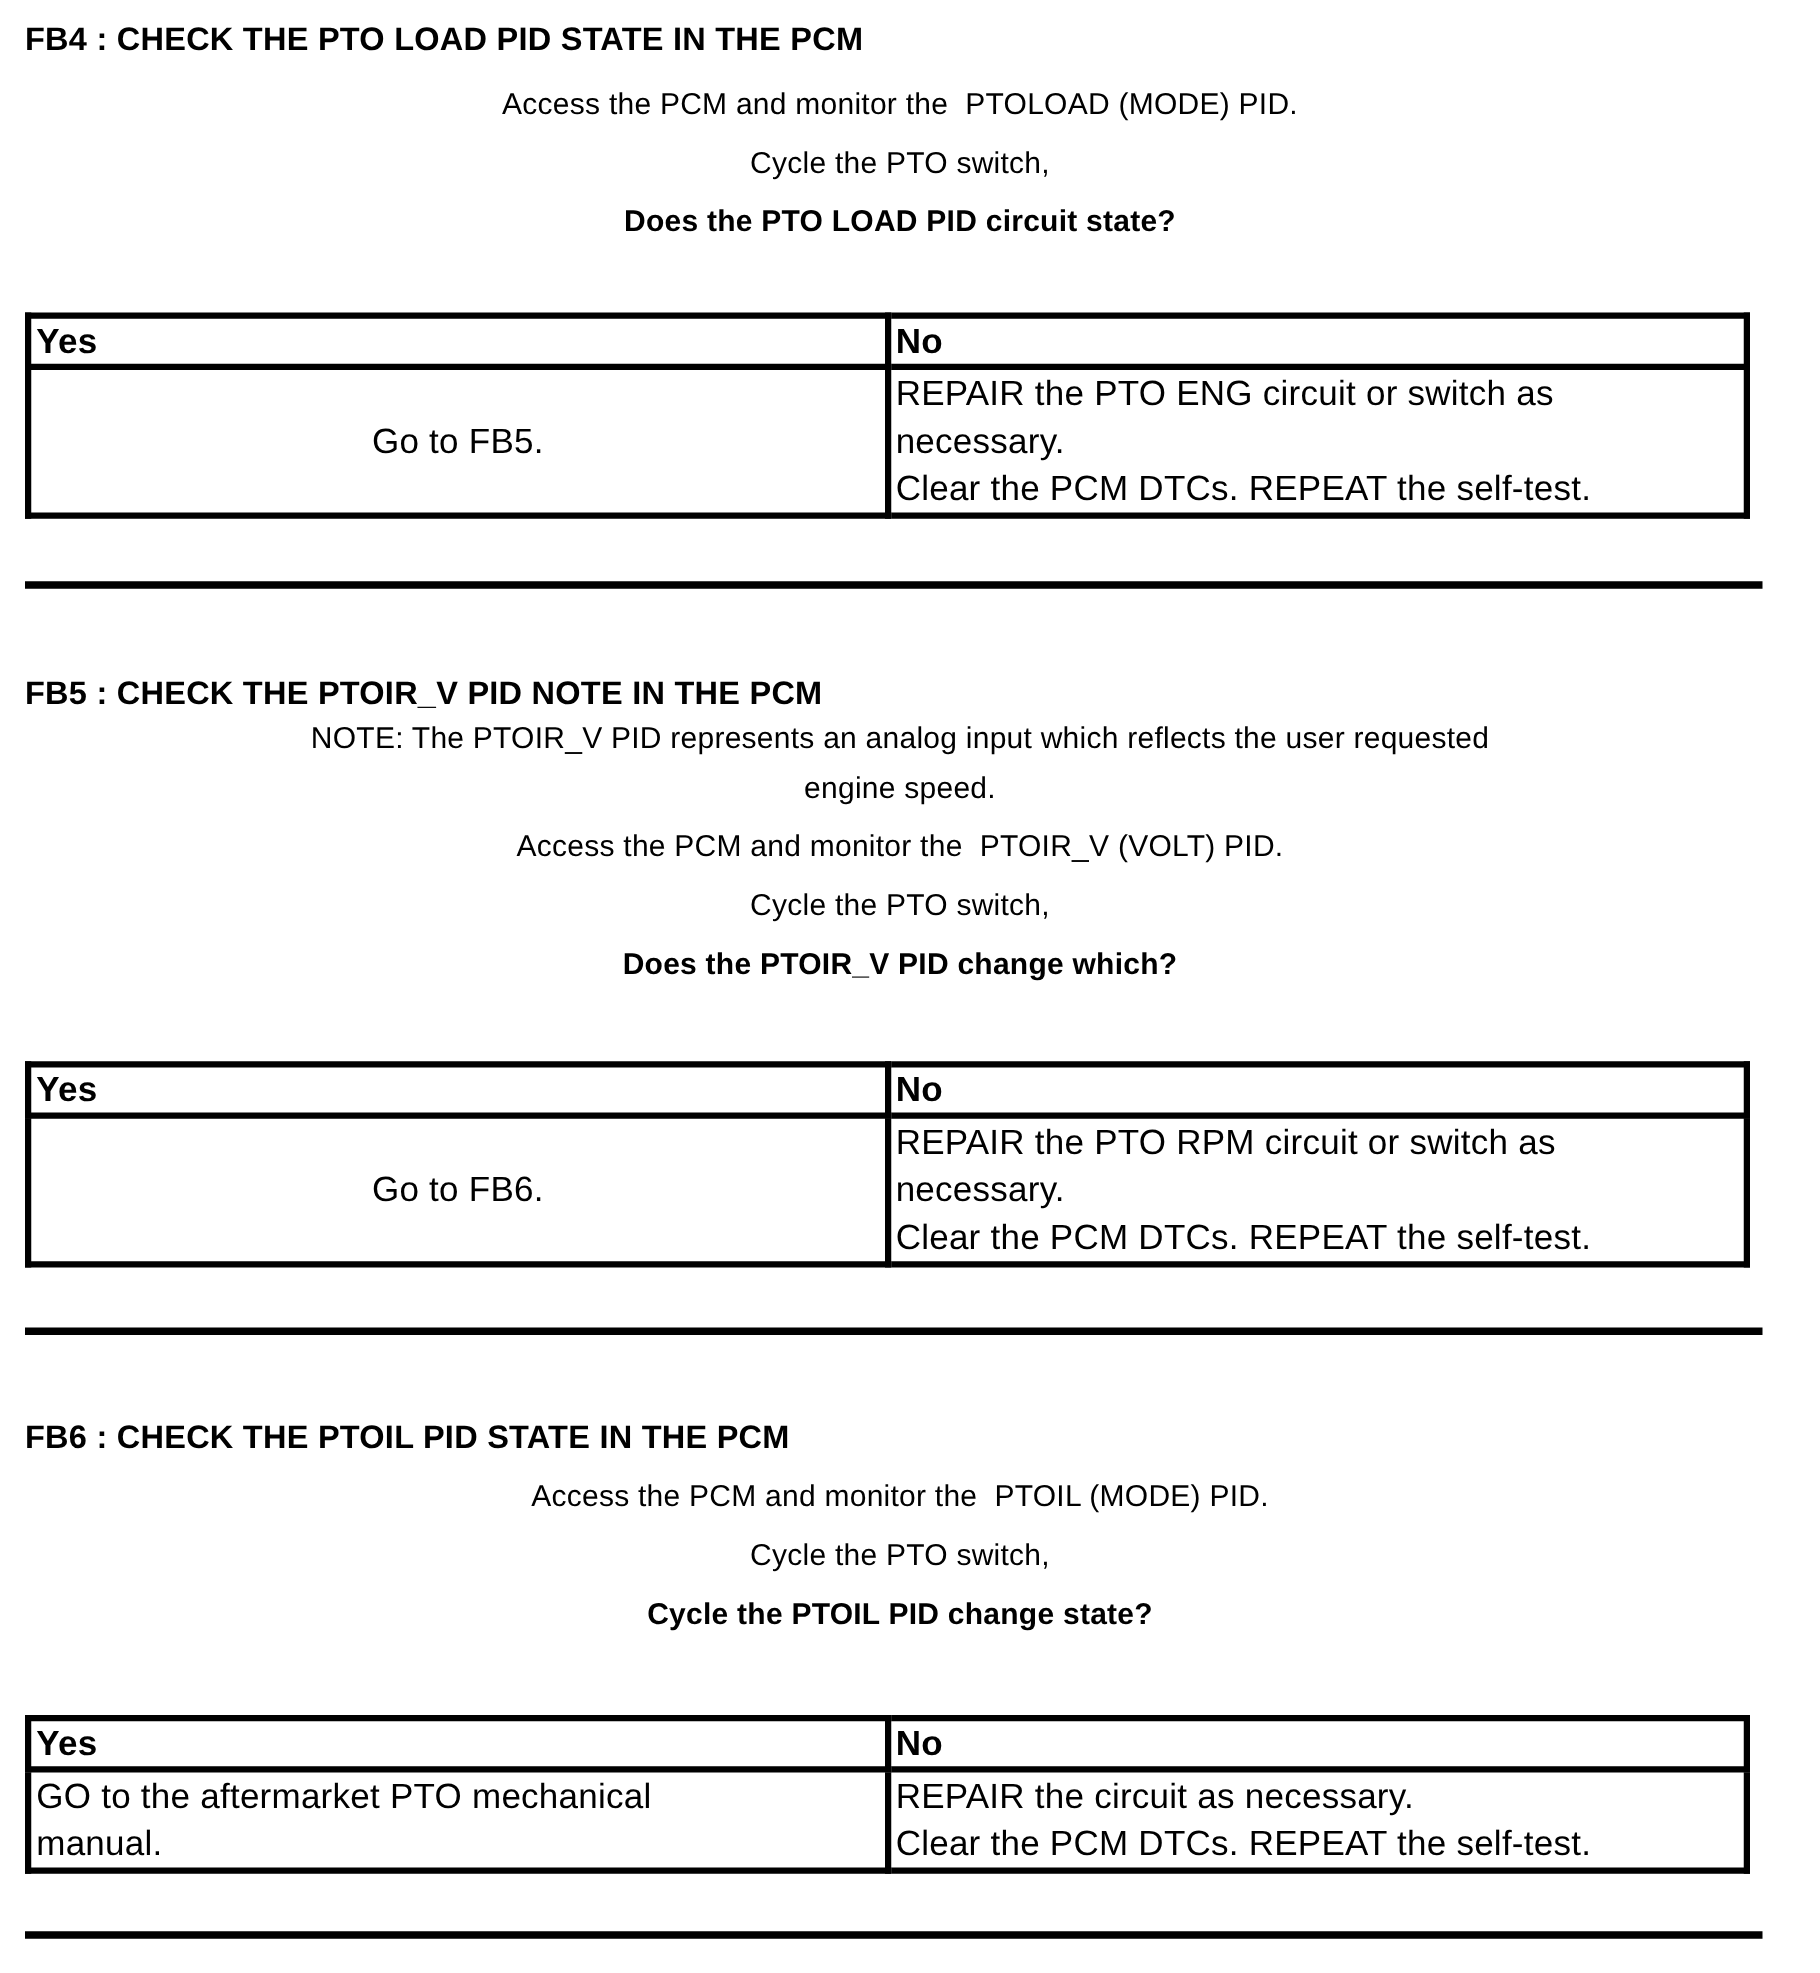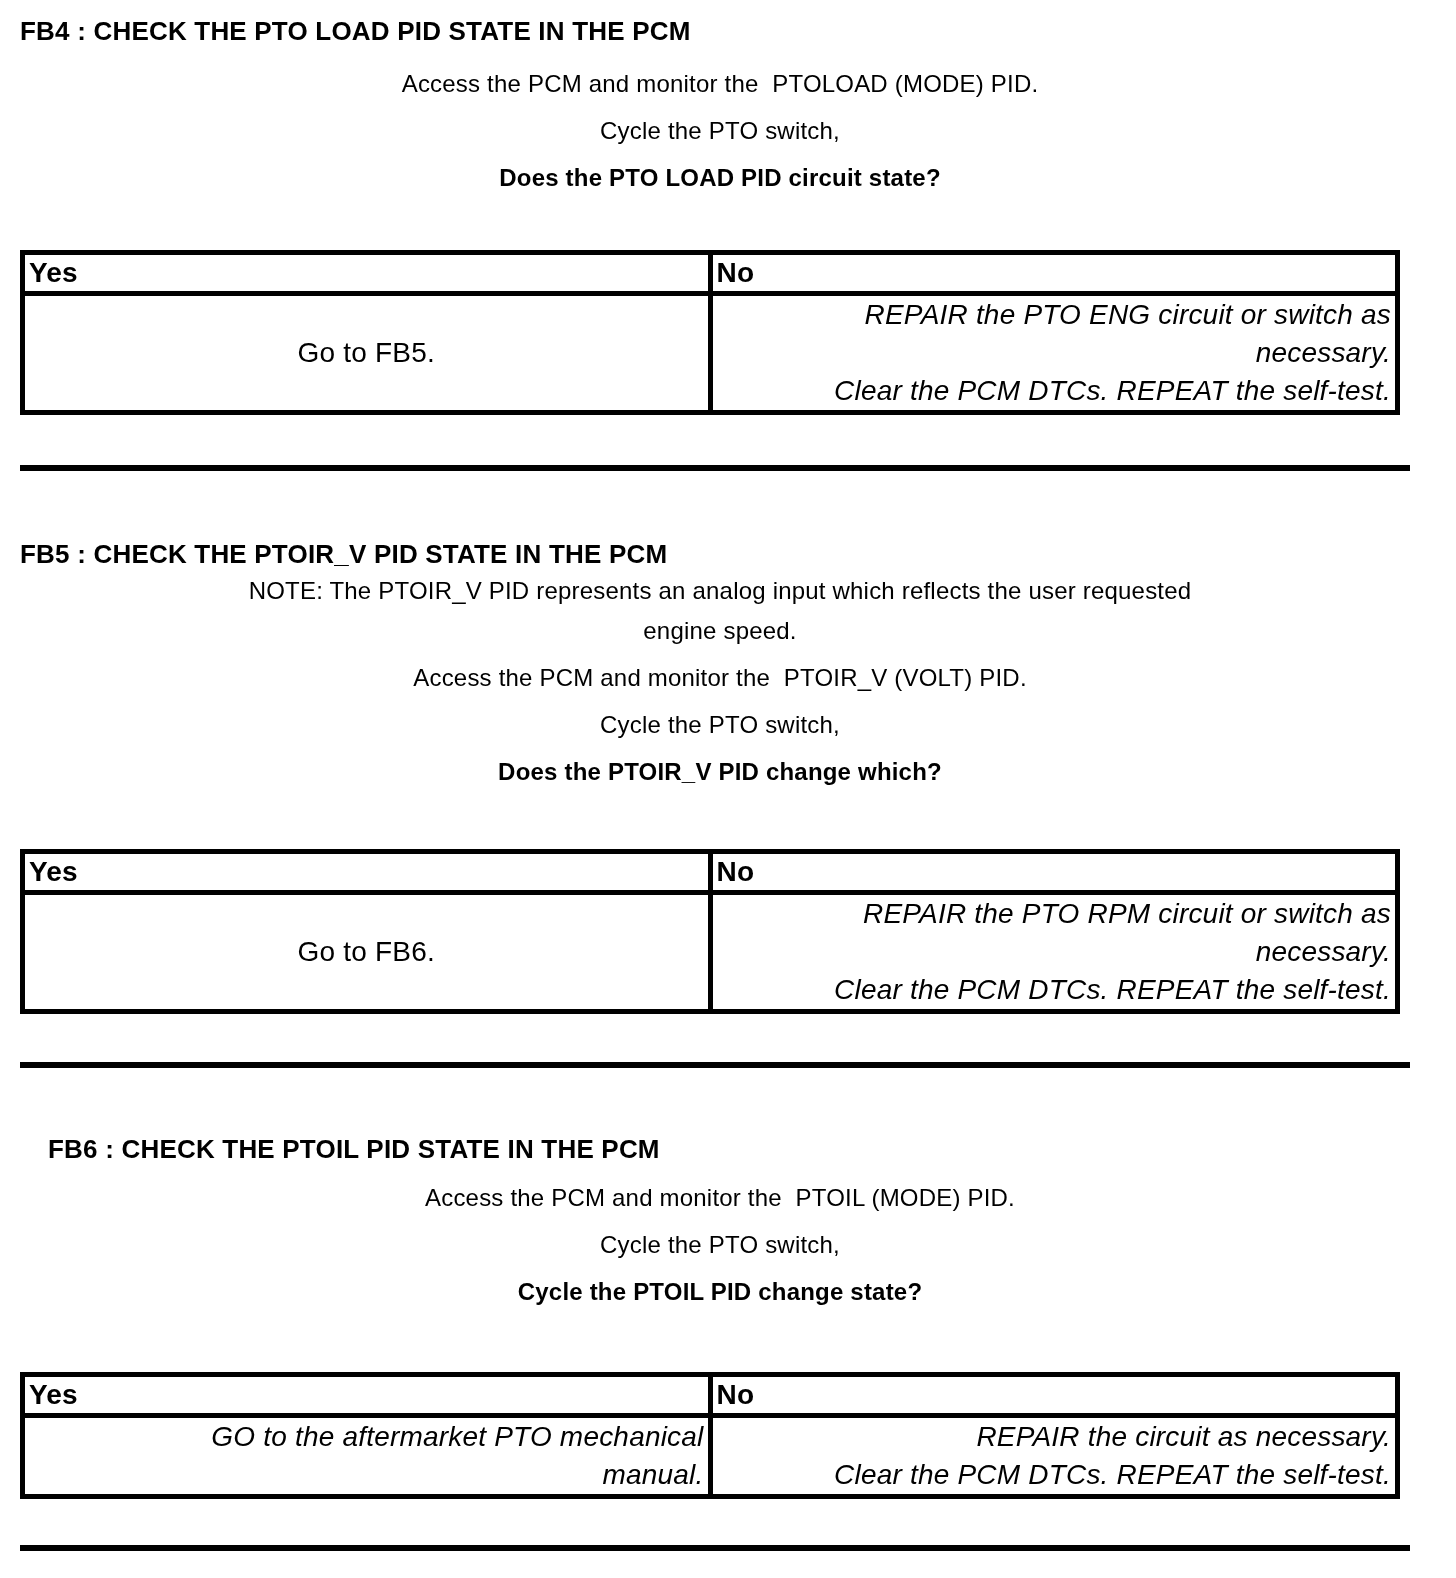--- a/index.html
+++ b/index.html
@@ -53,39 +53,39 @@
     line-height: 34px;
     padding: 1px 4px;
   }
   table.decision-table td {
     line-height: 38px;
     white-space: pre-wrap;
     vertical-align: middle;
     padding: 0 4px;
   }
   td.cell-center { text-align: center; }
-  td.cell-left { text-align: right; font-style: italic; }
+  td.cell-left { text-align: left; }
 
   .divider {
     width: 1390px;
     height: 6px;
     background: #000000;
   }
 
   
   .s1-heading { margin-top: 16px; }
   .s1-table   { margin-top: 52px; }
   .s1-divider { margin-top: 50px; }
 
   .s2-heading { margin-top: 68px; }
   .s2-note    { margin-top: 2px; }
   .s2-table   { margin-top: 57px; }
   .s2-divider { margin-top: 48px; }
 
-  .s3-heading { margin-top: 66px; margin-left: 28px; }
+  .s3-heading { margin-top: 66px; }
   .s3-first   { margin-top: 14px; }
   .s3-table   { margin-top: 60px; }
   .s3-divider { margin-top: 46px; }
 </style>
 </head>
 <body>
 
 <section>
   <h2 class="step-heading s1-heading">FB4 : CHECK THE PTO LOAD PID STATE IN THE PCM</h2>
   <p class="para m-first-para">Access the PCM and monitor the  PTOLOAD (MODE) PID.</p>
@@ -106,21 +106,21 @@
 necessary.
 Clear the PCM DTCs. REPEAT the self-test.</td>
       </tr>
     </tbody>
   </table>
 
   <div class="divider s1-divider"></div>
 </section>
 
 <section>
-  <h2 class="step-heading s2-heading">FB5 : CHECK THE PTOIR_V PID STATE IN THE PCM</h2>
+  <h2 class="step-heading s2-heading">FB5 : CHECK THE PTOIR_V PID NOTE IN THE PCM</h2>
   <p class="para s2-note">NOTE: The PTOIR_V PID represents an analog input which reflects the user requested
 engine speed.</p>
   <p class="para m-para">Access the PCM and monitor the  PTOIR_V (VOLT) PID.</p>
   <p class="para m-para">Cycle the PTO switch,</p>
   <p class="para m-para question">Does the PTOIR_V PID change which?</p>
 
   <table class="decision-table s2-table">
     <thead>
       <tr>
         <th>Yes</th>

